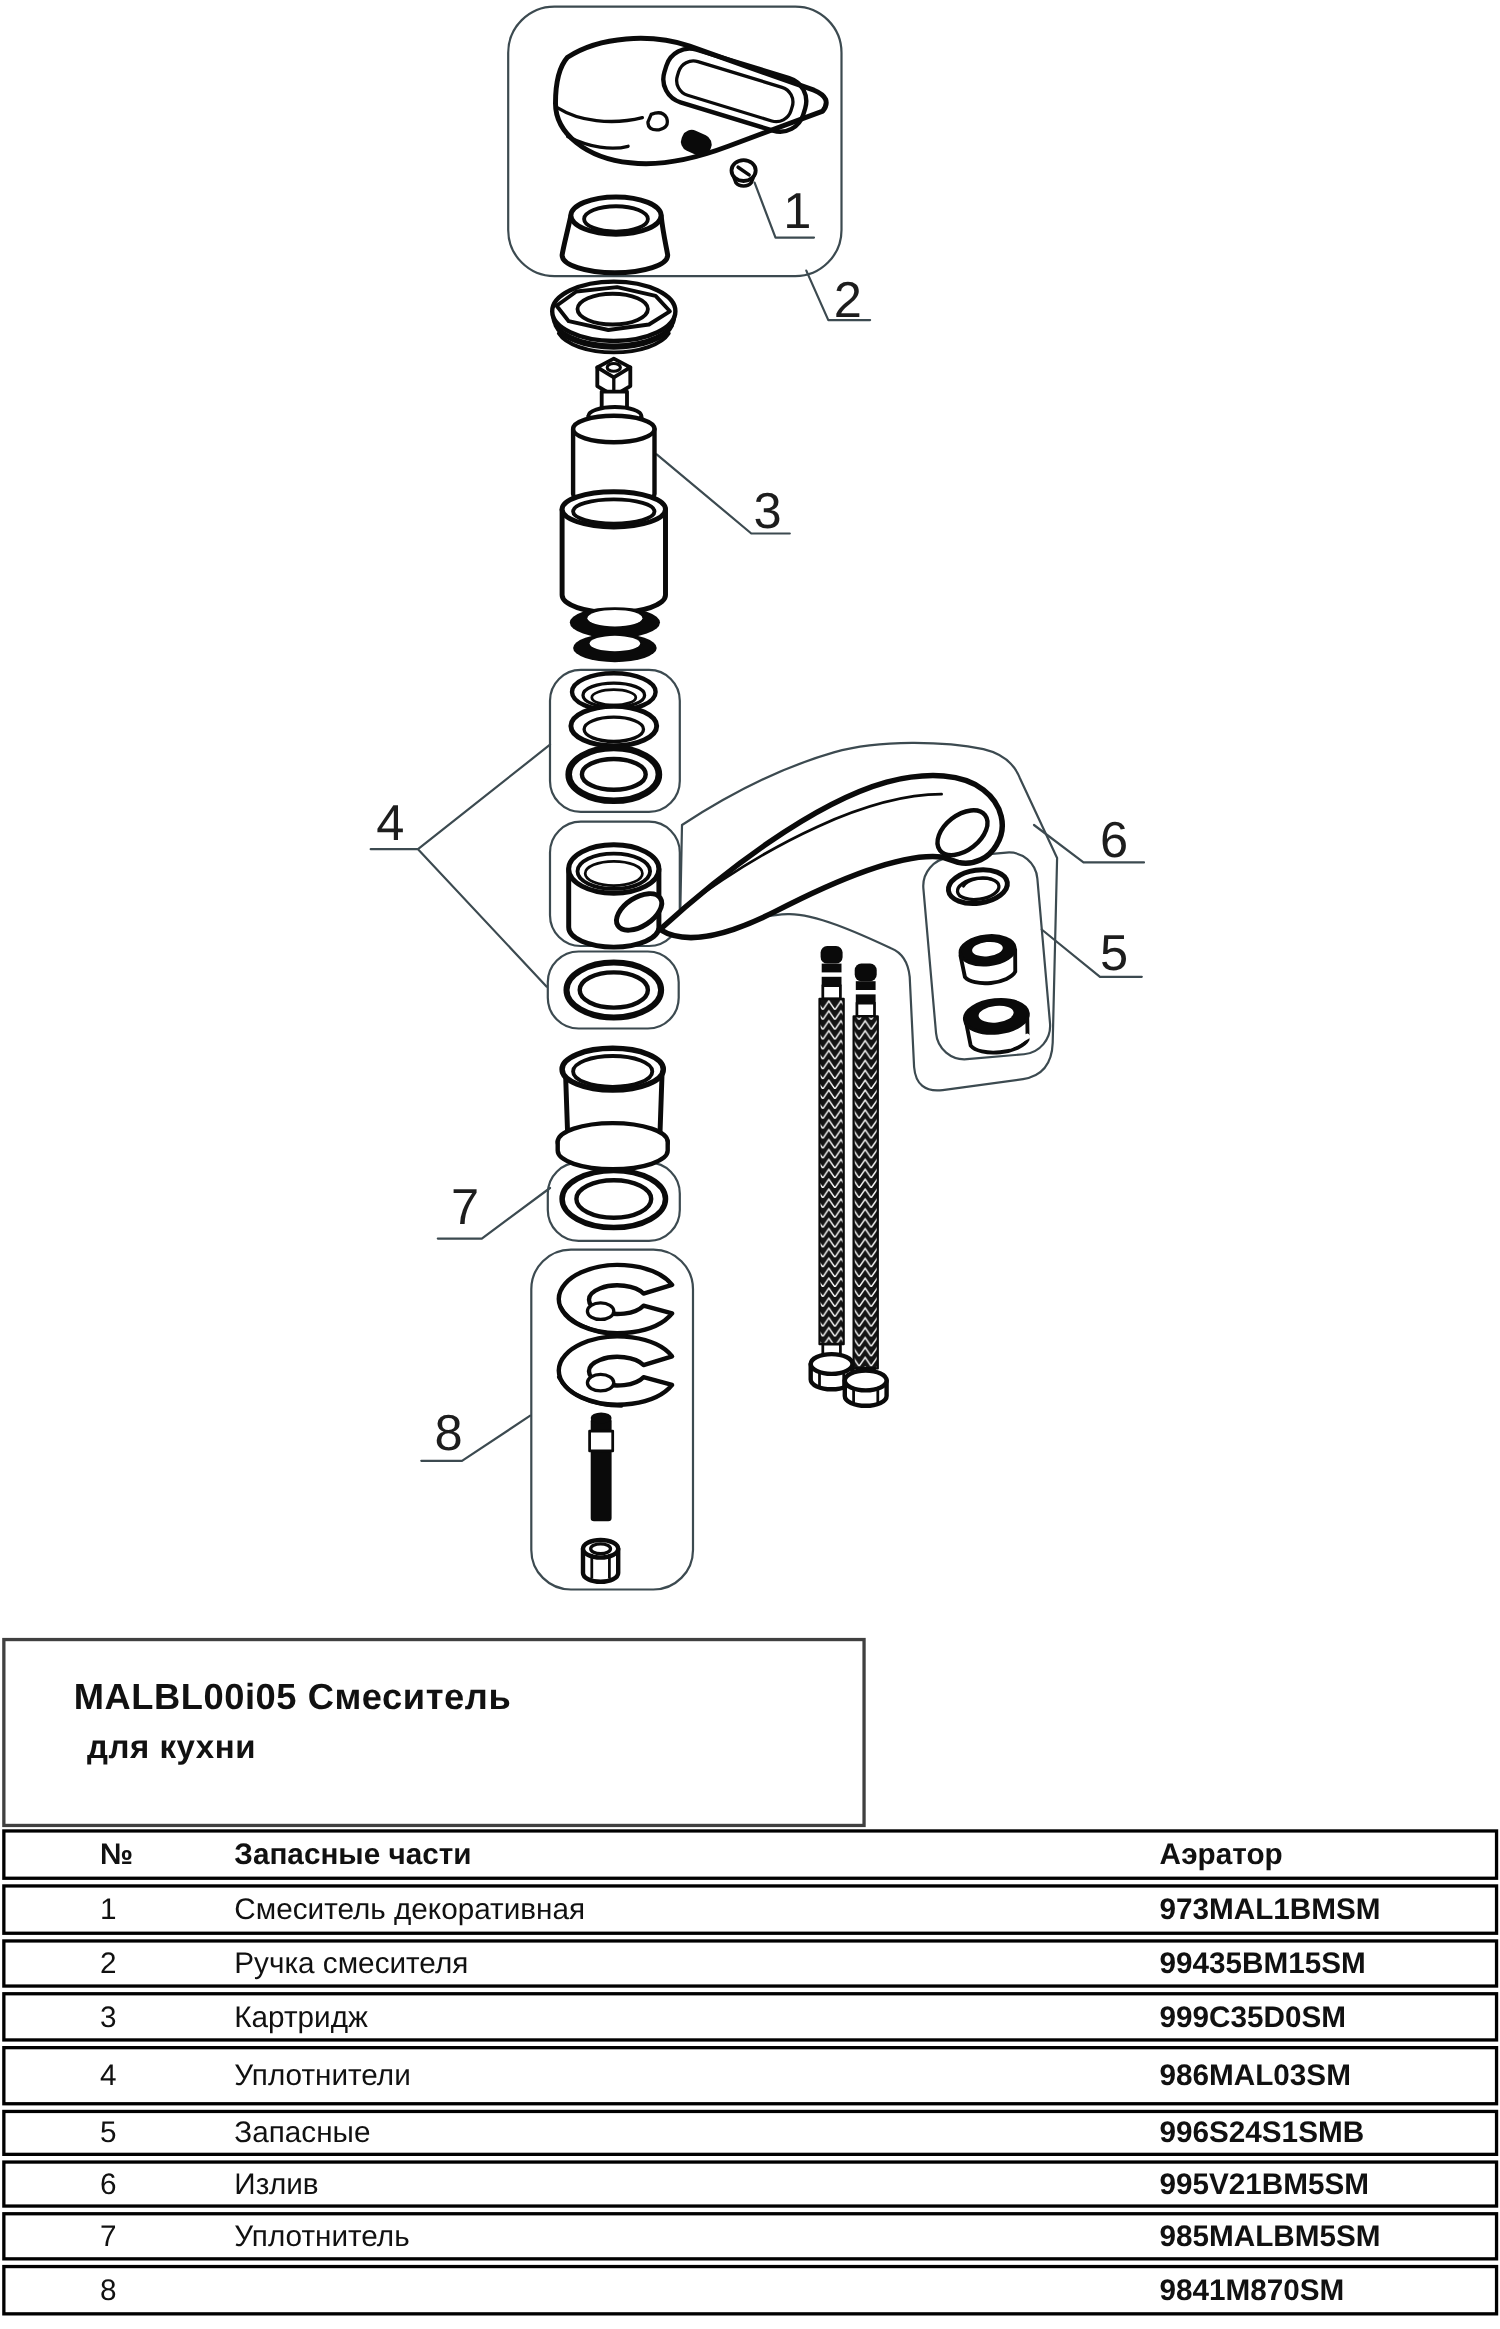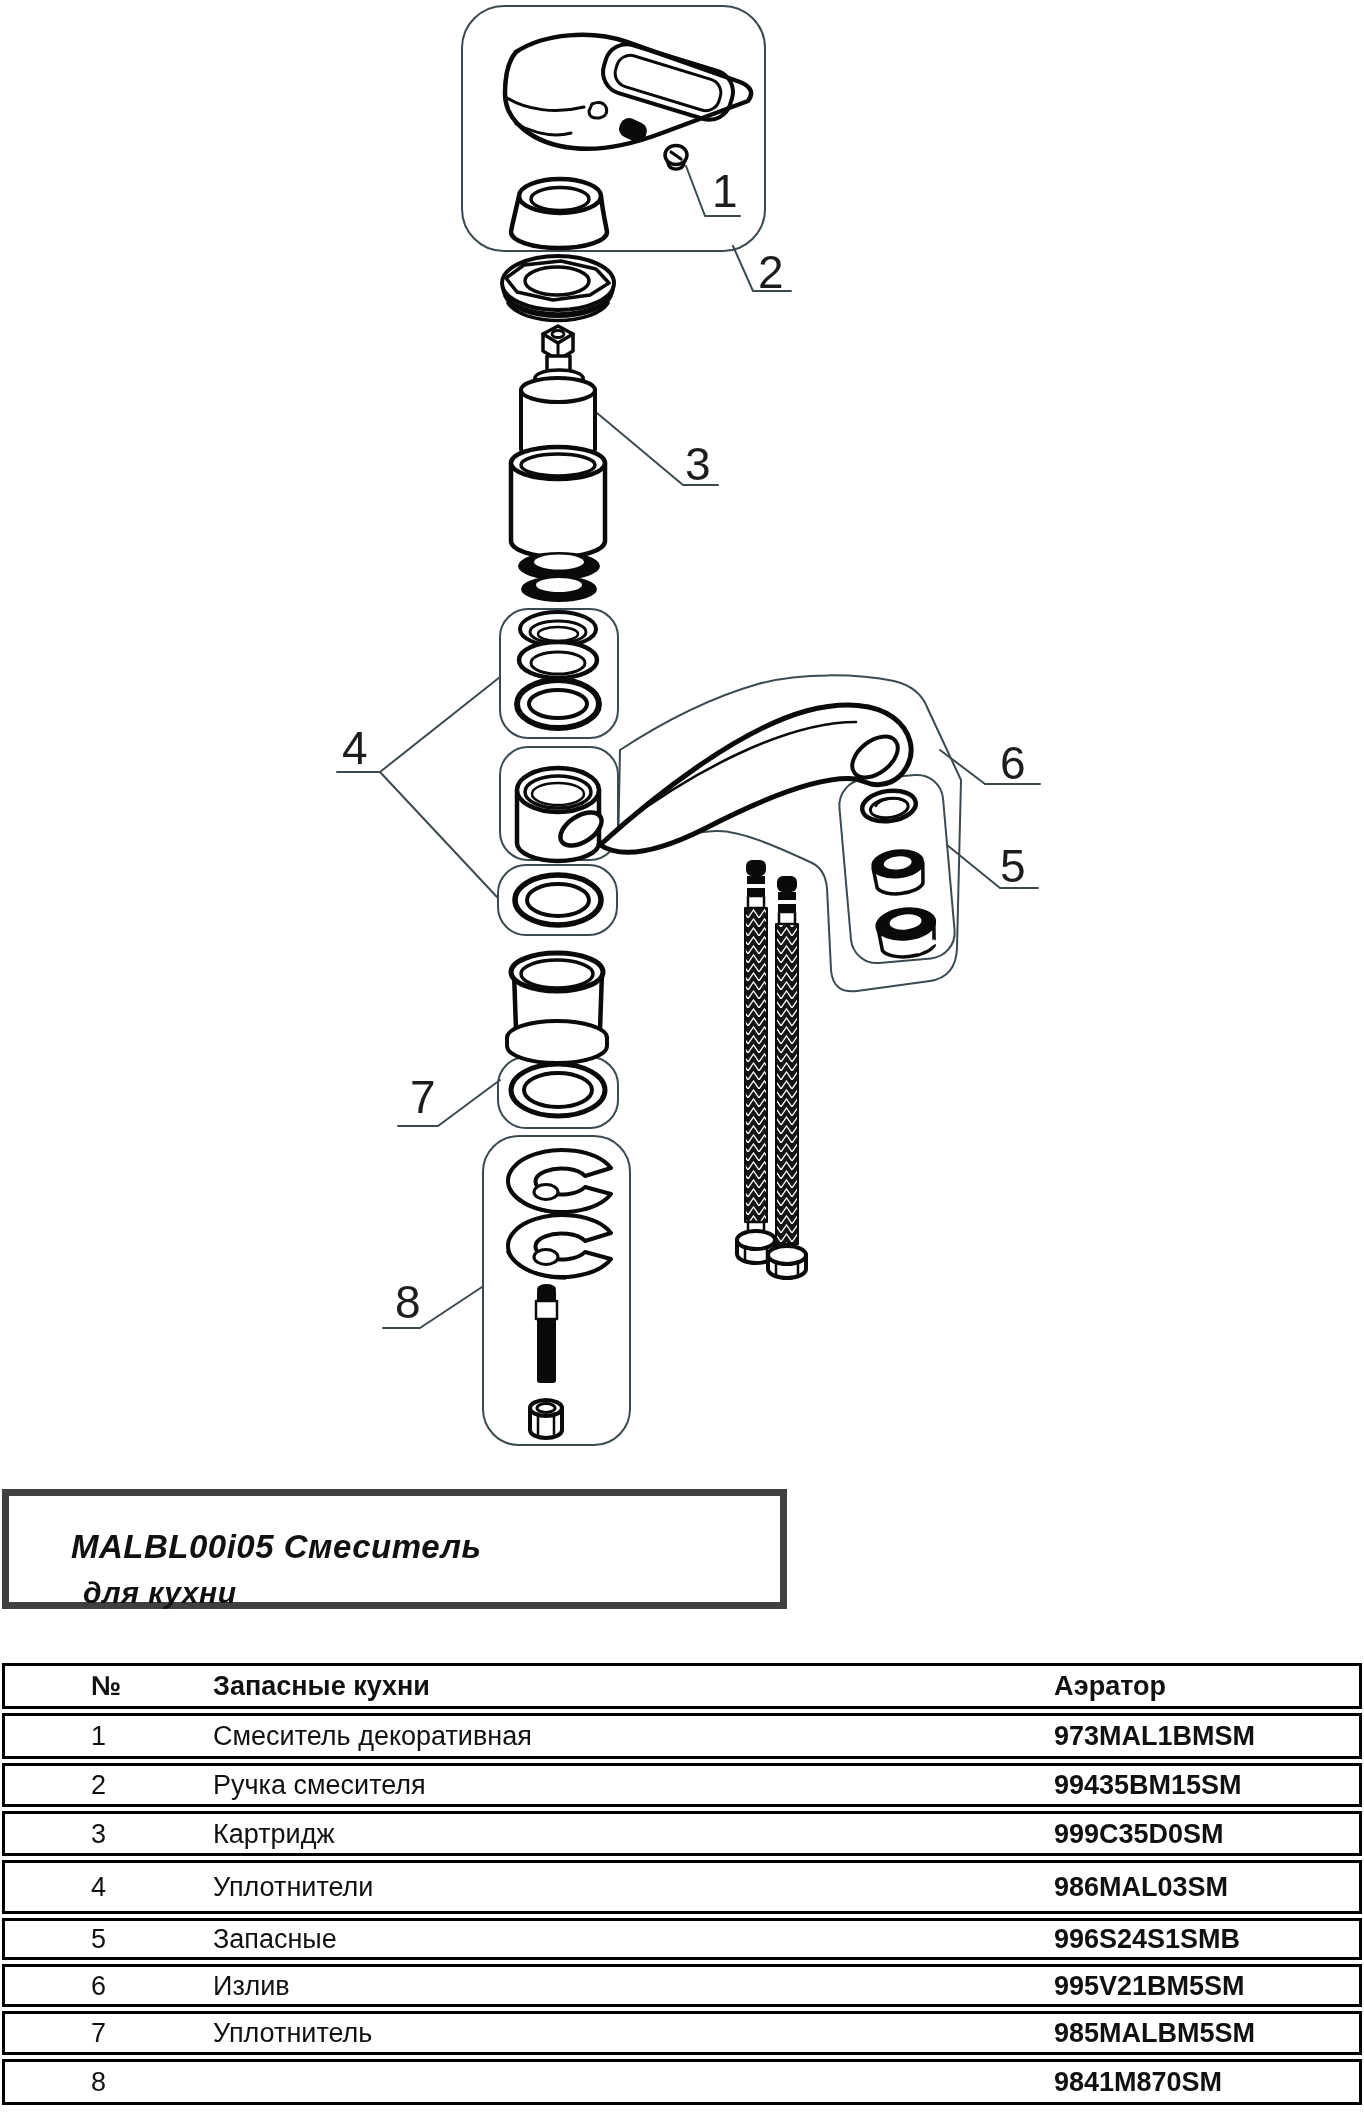--- a/index.html
+++ b/index.html
@@ -1,20 +1,20 @@
 <!DOCTYPE html>
 <html><head>
 <meta charset="utf-8">
 <style>
   html,body{margin:0;padding:0;background:#fff;}
   body{width:1364px;height:2117px;position:relative;font-family:"Liberation Sans",sans-serif;color:#111;}
   .stage{position:absolute;left:0;top:0;width:1364px;height:2117px;background:#fff;overflow:hidden;}
   svg text{font-family:"Liberation Sans",sans-serif;fill:#1d1d1d;}
 
-  .title-box{position:absolute;left:2px;top:1489px;width:785px;height:120px;border:7px solid #404040;box-sizing:border-box;background:#fff;font-style:italic;}
+  .title-box{position:absolute;left:2px;top:1489px;width:785px;height:172px;border:3px solid #404040;box-sizing:border-box;background:#fff;}
   .title-box .t1{position:absolute;left:62px;top:32px;font-size:33px;font-weight:bold;letter-spacing:.5px;}
   .title-box .t2{position:absolute;left:74px;top:80px;font-size:30px;font-weight:bold;letter-spacing:.5px;}
 
   .parts-table{position:absolute;left:2px;top:1663px;width:1360px;}
   .trow{position:relative;border:3px solid #000;box-sizing:border-box;background:#fff;margin-bottom:4px;}
   .trow span{position:absolute;top:50%;transform:translateY(-50%);font-size:27px;white-space:nowrap;}
   .trow .c-num{left:86px;}
   .trow .c-name{left:208px;}
   .trow .c-art{left:1049px;font-weight:bold;}
   .trow.head span{font-weight:bold;}
@@ -222,21 +222,21 @@
 
 <div class="title-box">
   <div class="t1">MALBL00i05 Смеситель</div>
   <div class="t2">для кухни</div>
 </div>
 
 
 <div class="parts-table">
   <div class="trow head" style="height:46px">
     <span class="c-num">№</span>
-    <span class="c-name">Запасные кухни</span>
+    <span class="c-name">Запасные части</span>
     <span class="c-art">Аэратор</span>
   </div>
   <div class="trow" style="height:46px">
     <span class="c-num">1</span>
     <span class="c-name">Смеситель декоративная</span>
     <span class="c-art">973MAL1BMSM</span>
   </div>
   <div class="trow" style="height:44px">
     <span class="c-num">2</span>
     <span class="c-name">Ручка смесителя</span>

